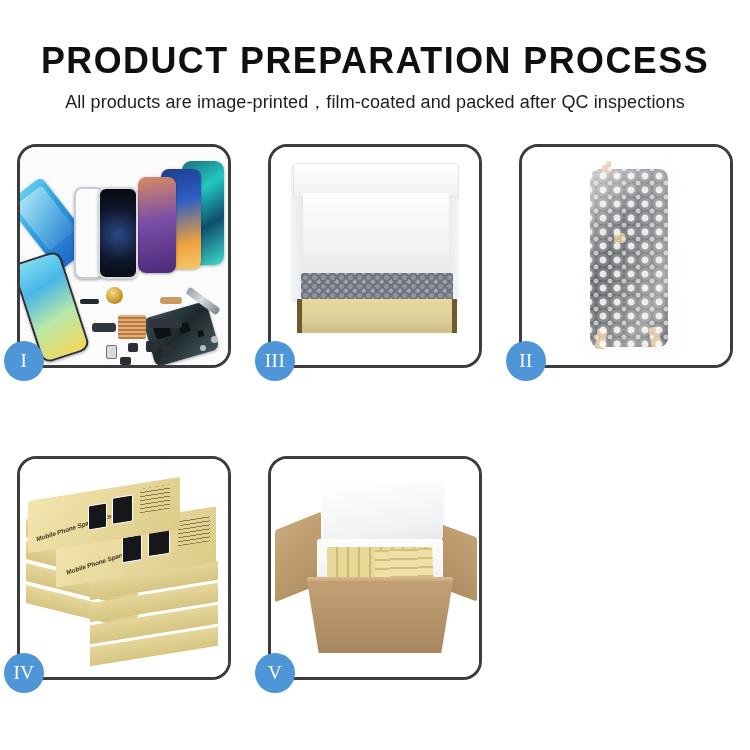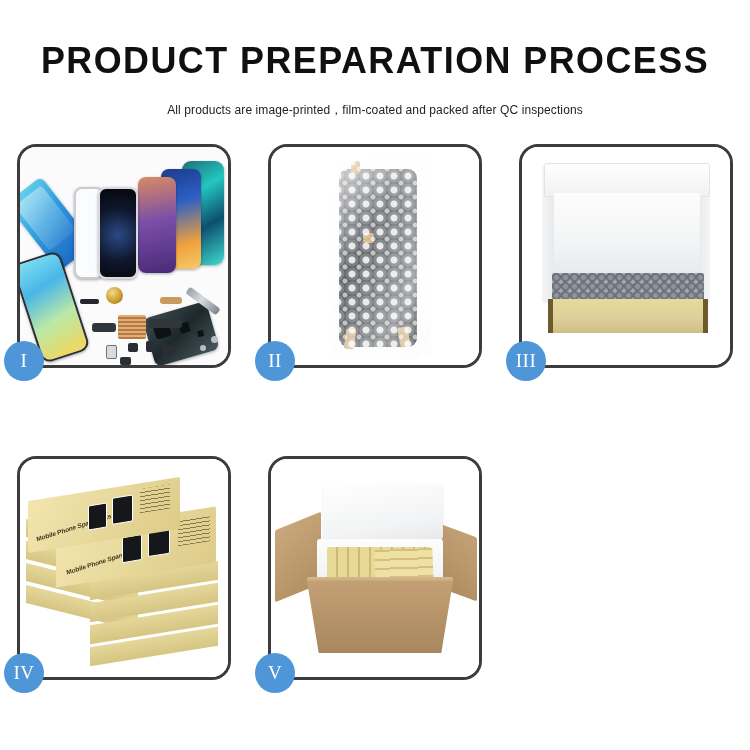--- a/index.html
+++ b/index.html
@@ -27,24 +27,24 @@
     padding-top: 40px;
     font-family: "Liberation Sans", sans-serif;
     font-size: 37px;
     font-weight: bold;
     letter-spacing: 1.5px;
     color: #101010;
     line-height: 1.12;
     transform: scaleX(0.97);
   }
   .page-subtitle {
-    margin: 12px;
+    margin: 0;
     padding-top: 9px;
     font-family: "Liberation Sans", sans-serif;
-    font-size: 12px;
+    font-size: 18px;
     font-weight: normal;
     letter-spacing: 0.1px;
     color: #1d1d1d;
   }
 
   
   .grid {
     position: absolute;
     left: 17px;
     top: 144px;
@@ -416,47 +416,47 @@
         <div class="part pt-driver"></div>
         <div class="part pt-screw1"></div>
         <div class="part pt-screw2"></div>
       </div>
     </div>
     <div class="badge">I</div>
   </div>
 
   <div class="panel">
     <div class="panel-inner">
+      <div class="scene p3-bg">
+        <div class="b3-flapL"></div>
+        <div class="b3-flapR"></div>
+        <div class="b3-lid"></div>
+        <div class="b3-foam"></div>
+        <div class="b3-bubble"></div>
+        <div class="b3-front"></div>
+      </div>
+    </div>
+    <div class="badge">III</div>
+  </div>
+
+  <div class="panel">
+    <div class="panel-inner">
       <div class="scene p2-bg">
         <div class="bw-part">
           <div class="bw-strip"></div>
         </div>
         <div class="bw-tab t1"></div>
         <div class="bw-tab t2"></div>
         <div class="bw-tab t3"></div>
         <div class="bw-tab t4"></div>
         <div class="bw-wrap"></div>
         <div class="bw-sheen"></div>
       </div>
     </div>
     <div class="badge">II</div>
-  </div>
-
-  <div class="panel">
-    <div class="panel-inner">
-      <div class="scene p3-bg">
-        <div class="b3-flapL"></div>
-        <div class="b3-flapR"></div>
-        <div class="b3-lid"></div>
-        <div class="b3-foam"></div>
-        <div class="b3-bubble"></div>
-        <div class="b3-front"></div>
-      </div>
-    </div>
-    <div class="badge">III</div>
   </div>
 
   <div class="panel">
     <div class="panel-inner">
       <div class="scene p4-bg">
 
         <div class="sb-side" style="left:6px;  top:74px;  width:112px; height:18px; transform:skewY(14deg);"></div>
         <div class="sb-side" style="left:6px;  top:96px;  width:112px; height:18px; transform:skewY(14deg);"></div>
         <div class="sb-side" style="left:6px;  top:118px; width:112px; height:18px; transform:skewY(14deg);"></div>
         <div class="sb-side" style="left:6px;  top:140px; width:112px; height:18px; transform:skewY(14deg);"></div>

